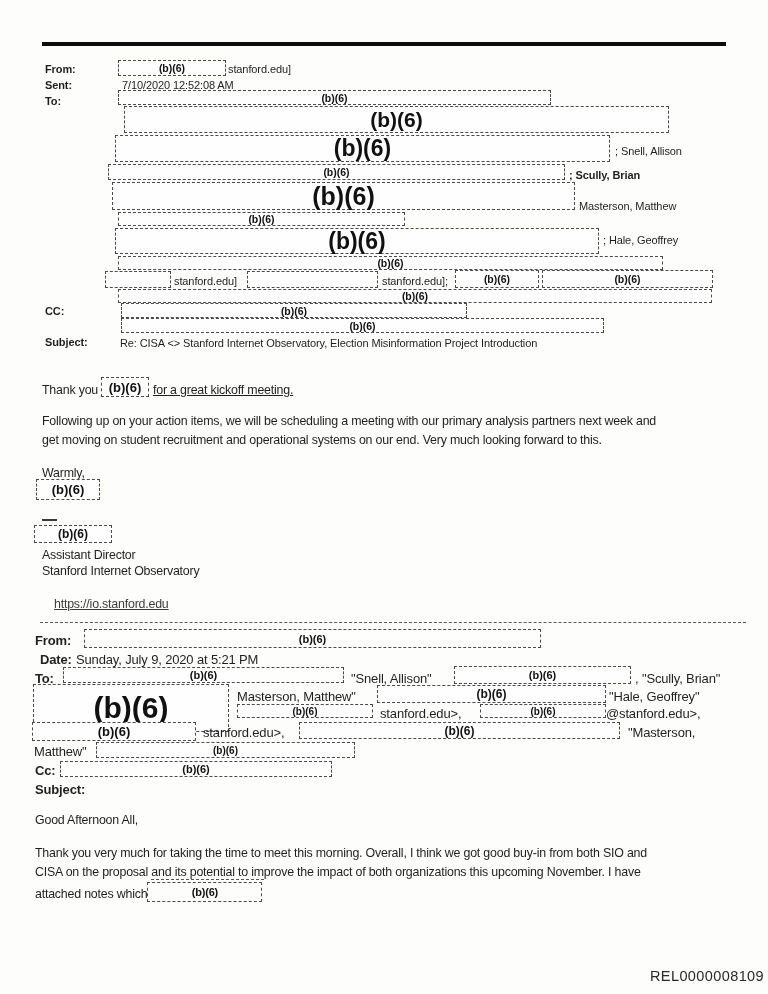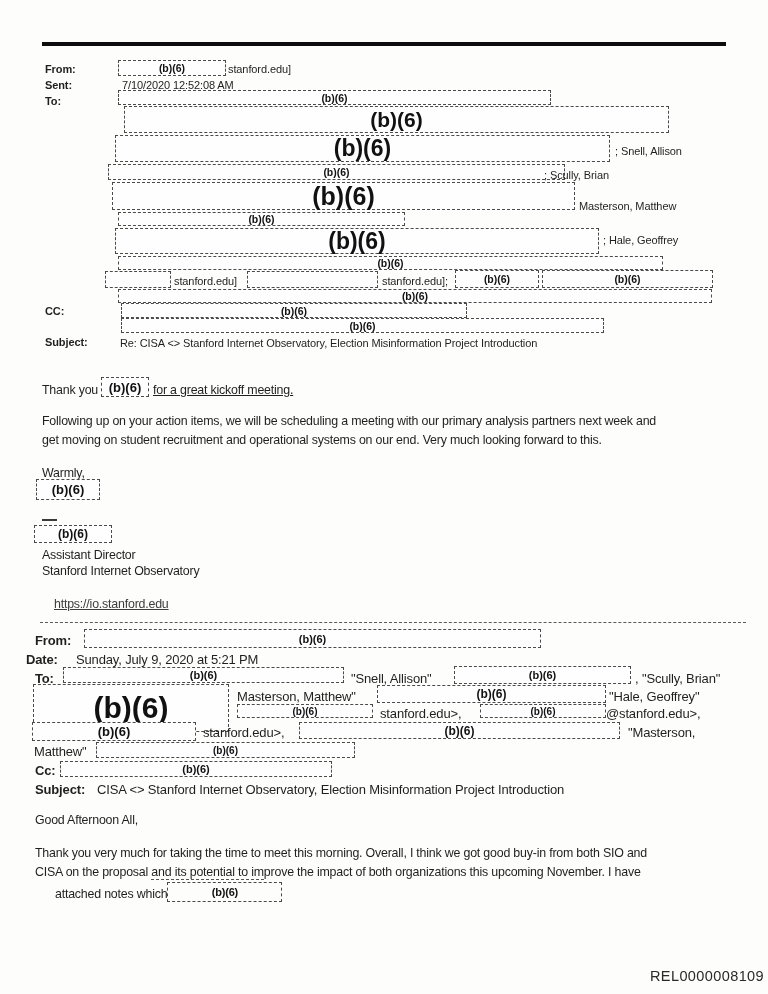--- a/index.html
+++ b/index.html
@@ -47,21 +47,21 @@
   <div class="abs txt1" style="left:122px;top:79px;">7/10/2020 12:52:08 AM</div>
 
   <div class="abs lbl1" style="left:45px;top:95px;">To:</div>
 
   <div class="rbox" style="left:118px;top:90px;width:433px;height:15px;">(b)(6)</div>
   <div class="rbox" style="left:124px;top:106px;width:545px;height:27px;font-size:21px;">(b)(6)</div>
   <div class="rbox" style="left:115px;top:135px;width:495px;height:27px;font-size:23px;">(b)(6)</div>
   <div class="abs txt1" style="left:615px;top:145px;">; Snell, Allison</div>
 
   <div class="rbox" style="left:108px;top:164px;width:457px;height:16px;">(b)(6)</div>
-  <div class="abs txt1" style="left:544px;top:169px;">; Scully, Brian</div>
+  <div class="abs txt1" style="left:569px;top:169px;font-weight:bold;">; Scully, Brian</div>
 
   <div class="rbox" style="left:112px;top:182px;width:463px;height:28px;font-size:25px;">(b)(6)</div>
   <div class="abs txt1" style="left:579px;top:200px;">Masterson, Matthew</div>
 
   <div class="rbox" style="left:118px;top:212px;width:287px;height:14px;">(b)(6)</div>
   <div class="rbox" style="left:115px;top:228px;width:484px;height:26px;font-size:23px;">(b)(6)</div>
   <div class="abs txt1" style="left:603px;top:234px;">; Hale, Geoffrey</div>
 
   <div class="rbox" style="left:118px;top:256px;width:545px;height:14px;">(b)(6)</div>
 
@@ -95,21 +95,21 @@
   <div class="rbox" style="left:34px;top:525px;width:78px;height:18px;font-size:12px;">(b)(6)</div>
   <div class="abs body-txt" style="left:42px;top:548px;">Assistant Director</div>
   <div class="abs body-txt" style="left:42px;top:564px;">Stanford Internet Observatory</div>
   <a class="abs body-txt doc-link" href="#" style="left:42px;top:597px;padding-left:12px;">https://io.stanford.edu</a>
 
   <div class="dashed-sep" style="left:40px;top:622px;width:706px;"></div>
 
   <div class="abs lbl2" style="left:35px;top:633px;">From:</div>
   <div class="rbox" style="left:84px;top:629px;width:457px;height:19px;font-size:11px;">(b)(6)</div>
 
-  <div class="abs lbl2" style="left:26px;top:652px;">Date:</div>
+  <div class="abs lbl2" style="left:40px;top:652px;">Date:</div>
   <div class="abs txt2" style="left:76px;top:652px;">Sunday, July 9, 2020 at 5:21 PM</div>
 
   <div class="abs lbl2" style="left:35px;top:671px;">To:</div>
   <div class="rbox" style="left:63px;top:667px;width:281px;height:16px;font-size:11px;">(b)(6)</div>
   <div class="abs txt2" style="left:351px;top:671px;">"Snell, Allison"</div>
   <div class="rbox" style="left:454px;top:666px;width:177px;height:18px;font-size:11px;">(b)(6)</div>
   <div class="abs txt2" style="left:635px;top:671px;">, "Scully, Brian"</div>
 
   <div class="rbox" style="left:33px;top:684px;width:196px;height:48px;font-size:30px;">(b)(6)</div>
   <div class="abs txt2" style="left:237px;top:689px;">Masterson, Matthew"</div>
@@ -126,25 +126,24 @@
   <div class="rbox" style="left:299px;top:722px;width:321px;height:17px;font-size:12px;">(b)(6)</div>
   <div class="abs txt2" style="left:628px;top:725px;">"Masterson,</div>
 
   <div class="abs txt2" style="left:34px;top:744px;">Matthew"</div>
   <div class="rbox" style="left:96px;top:742px;width:259px;height:16px;font-size:10px;">(b)(6)</div>
 
   <div class="abs lbl2" style="left:35px;top:763px;">Cc:</div>
   <div class="rbox" style="left:60px;top:761px;width:272px;height:16px;font-size:11px;">(b)(6)</div>
 
   <div class="abs lbl2" style="left:35px;top:782px;">Subject:</div>
-  <div class="abs txt2" style="left:97px;top:782px;">CISA &lt;&gt; Stanford Internet Observatory, Election Misinformation Project Introduction</div>
 
   <div class="abs body-txt" style="left:35px;top:813px;">Good Afternoon All,</div>
   <div class="abs body-txt" style="left:35px;top:846px;">Thank you very much for taking the time to meet this morning. Overall, I think we got good buy-in from both SIO and</div>
   <div class="abs body-txt" style="left:35px;top:865px;"><span>CISA on the proposal </span><span class="underline-dashed">and its potential to im</span><span>prove the impact of both organizations this upcoming November. I have</span></div>
-  <div class="abs body-txt" style="left:35px;top:884px;display:flex;align-items:center;margin-left:20px;">
+  <div class="abs body-txt" style="left:35px;top:884px;display:flex;align-items:center;">
     <span>attached notes which</span>
     <span class="inline-rbox" style="width:115px;height:20px;top:-2px;">(b)(6)</span>
   </div>
 
   <div class="abs footer-id" style="left:650px;top:968px;">REL0000008109</div>
 
 </div>
 
 </body></html>

